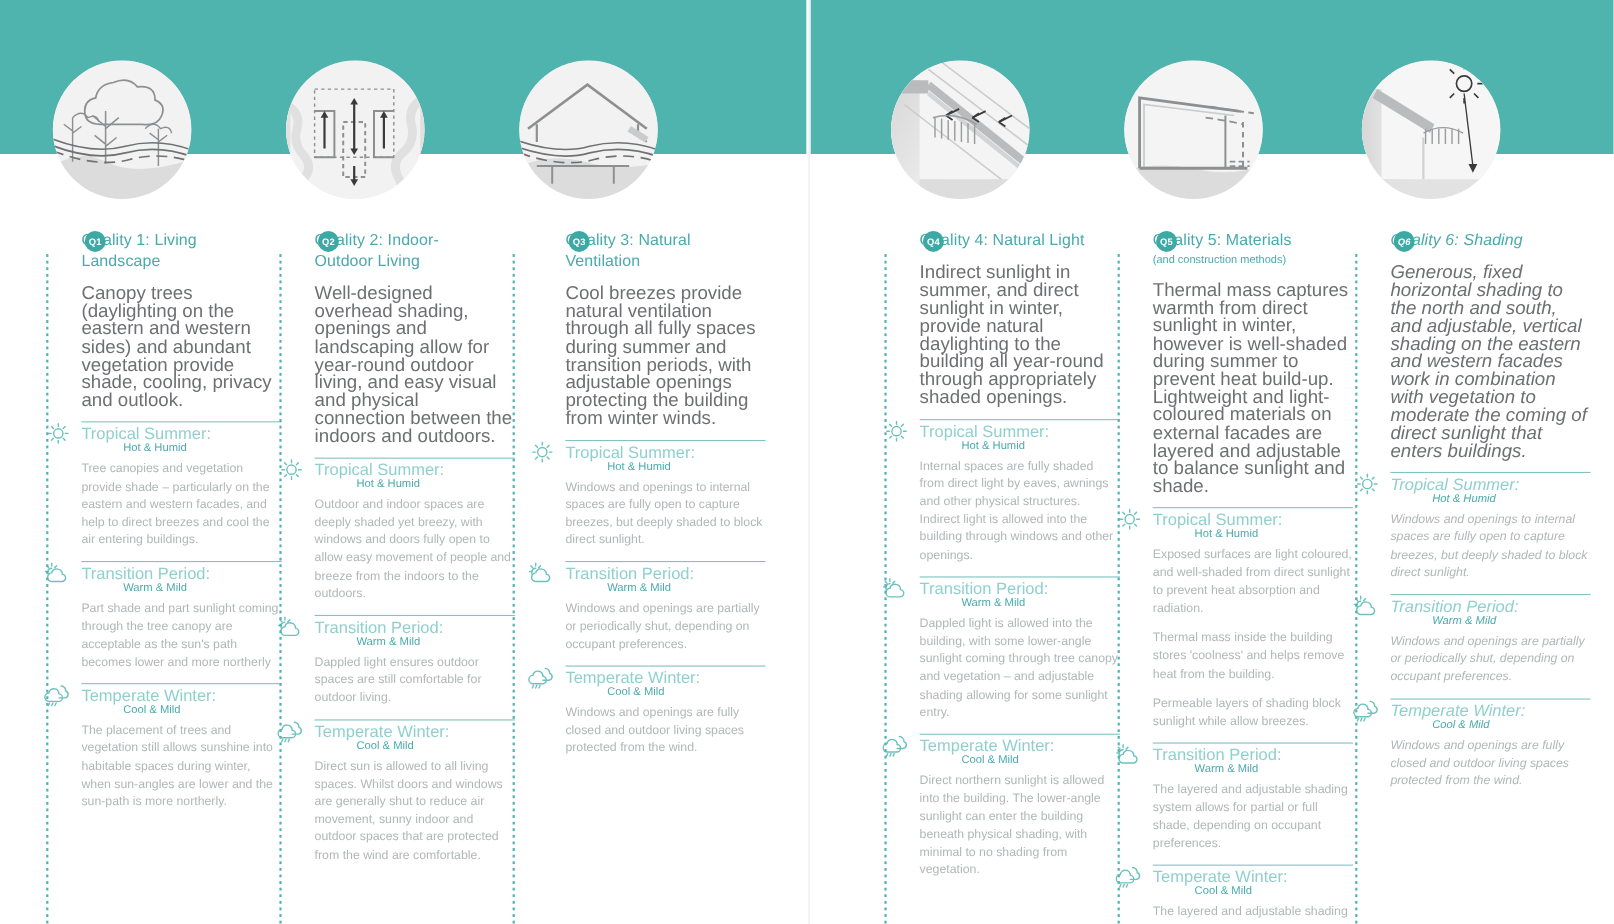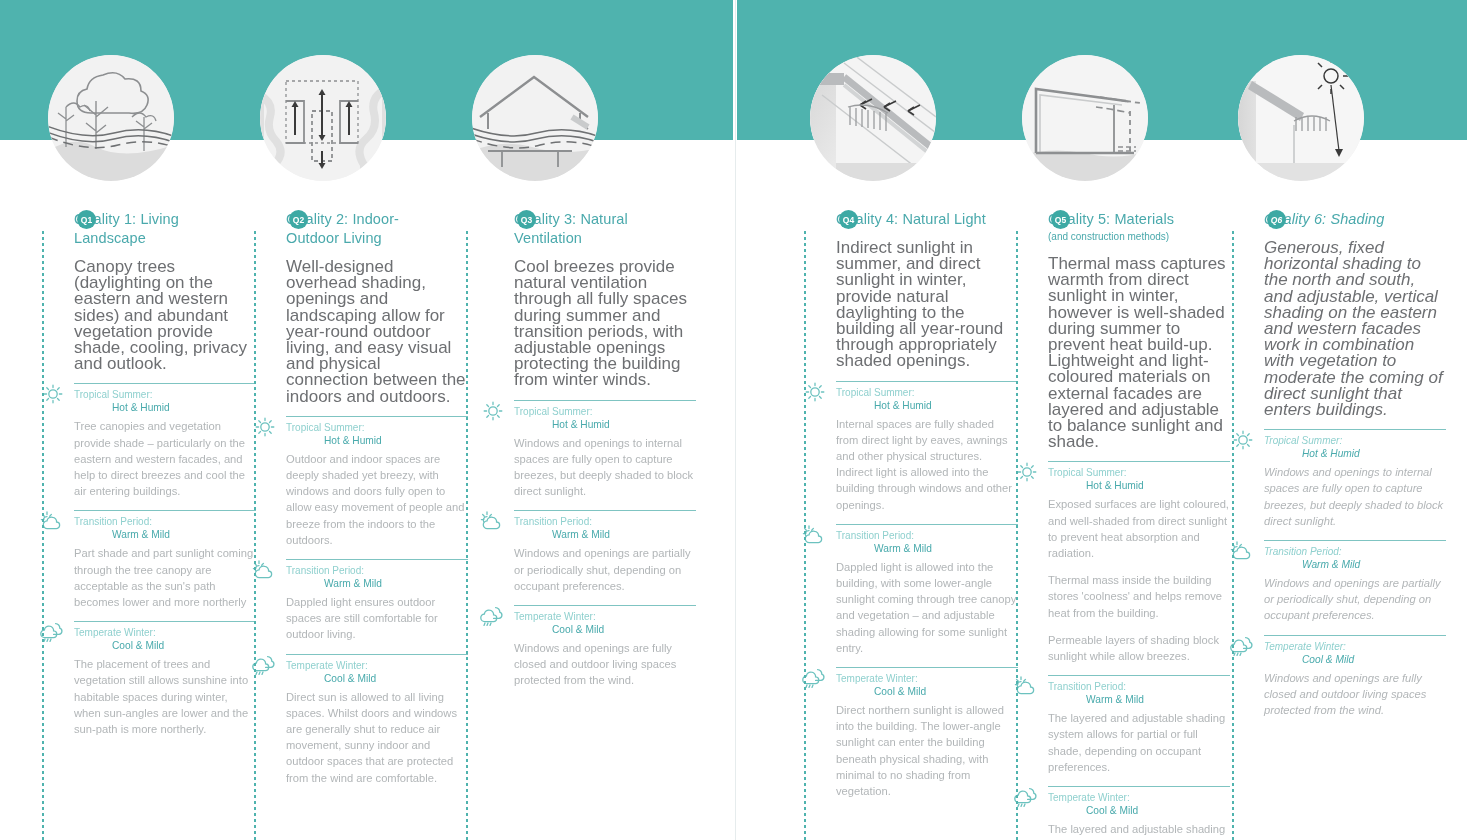--- a/index.html
+++ b/index.html
@@ -60,21 +60,21 @@
     margin-left:30px;
     margin-top:11px;
     color:#6d6f72;
     font-size:17px;
     line-height:16.2px;
     width:180px;
   }
 
   .season{position:relative;margin-left:30px;width:182px;}
   .season .rule{height:1px;background:#7fc4c2;width:182px;margin-bottom:4px;}
-  .season .sname{color:#8fd0ce;font-size:10px;line-height:13px;}
+  .season .sname{color:#8fd0ce;font-size:15px;line-height:13px;}
   .season .scond{color:#49aaac;font-size:10.2px;line-height:13px;padding-left:38px;}
   .season .stext{color:#b2b6b8;font-size:11.2px;line-height:16.2px;margin-top:4px;width:182px;}
   .season .stext + .stext{margin-top:11px;}
   .wicon{position:absolute;left:-34px;top:0px;width:28px;height:22px;}
   .wicon svg{display:block;}
 
   .gap{height:11px;}
 </style>
 </head>
 <body>

